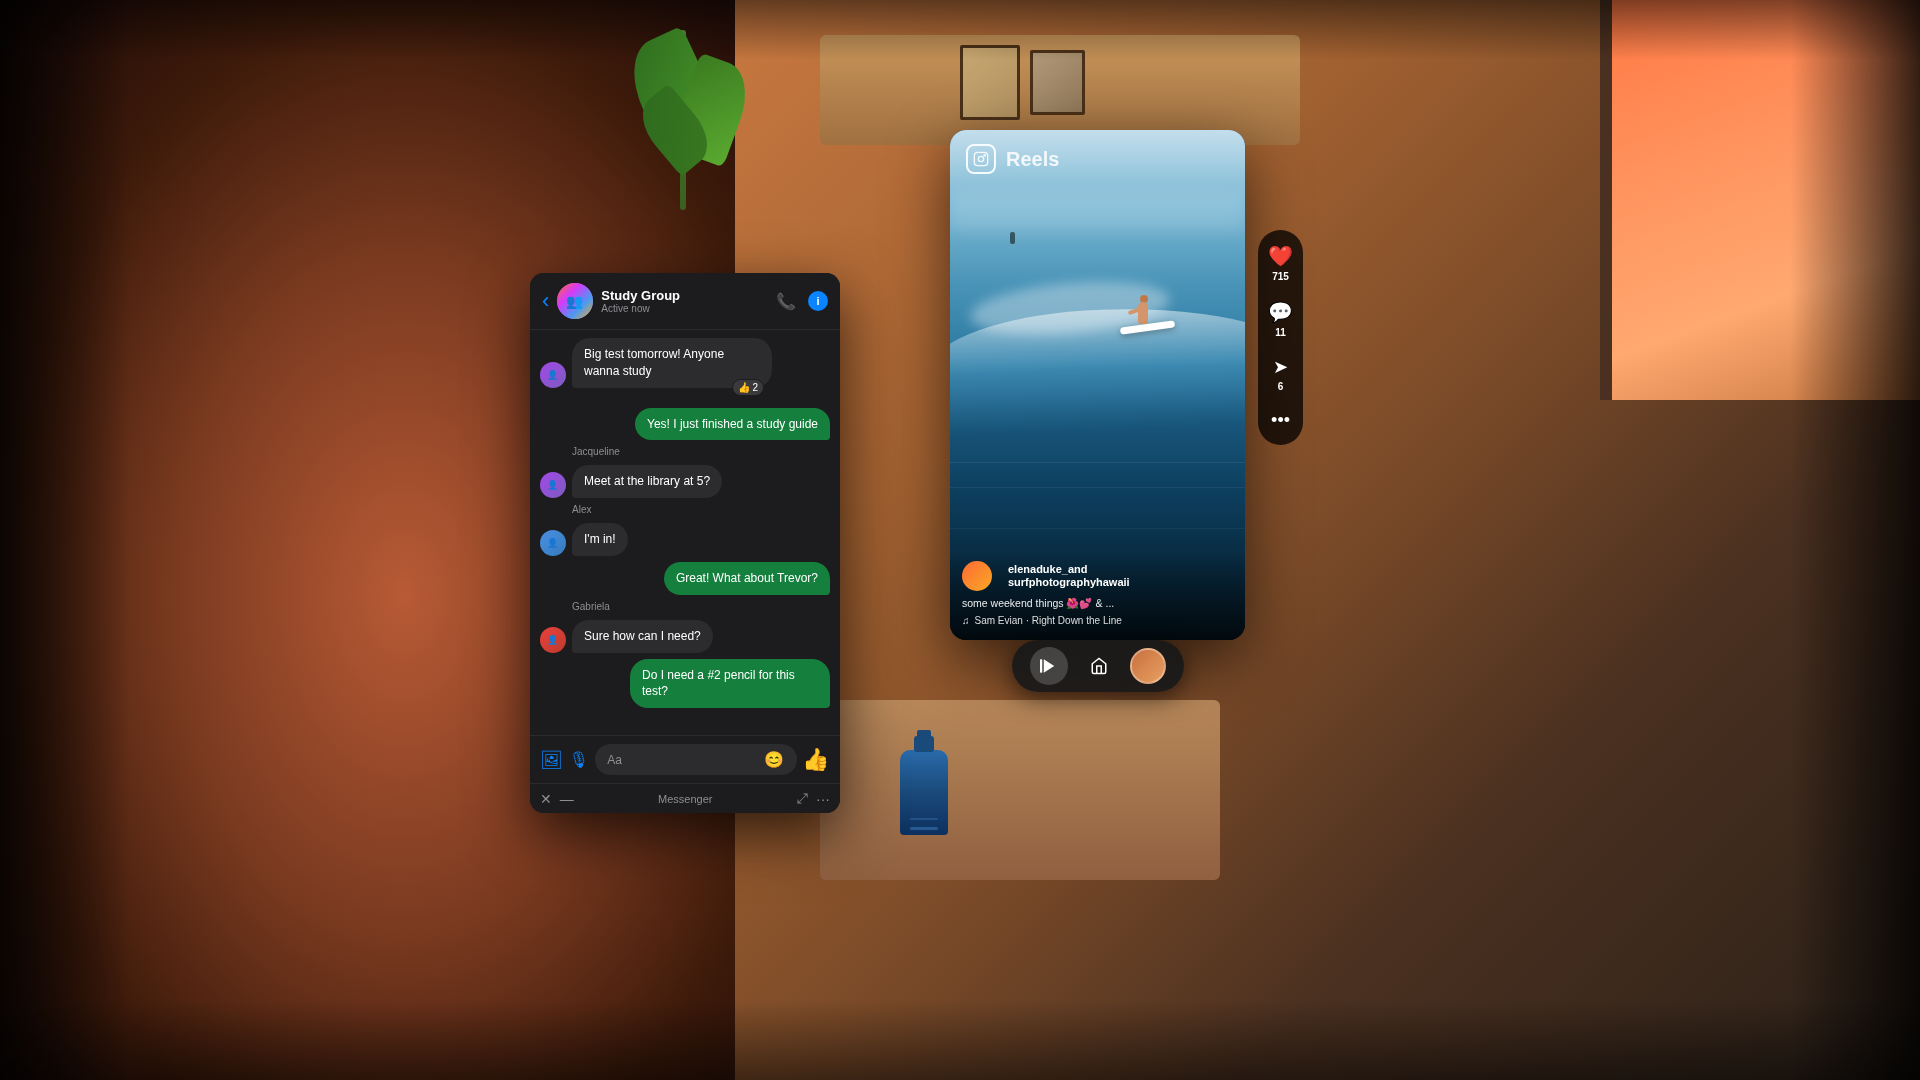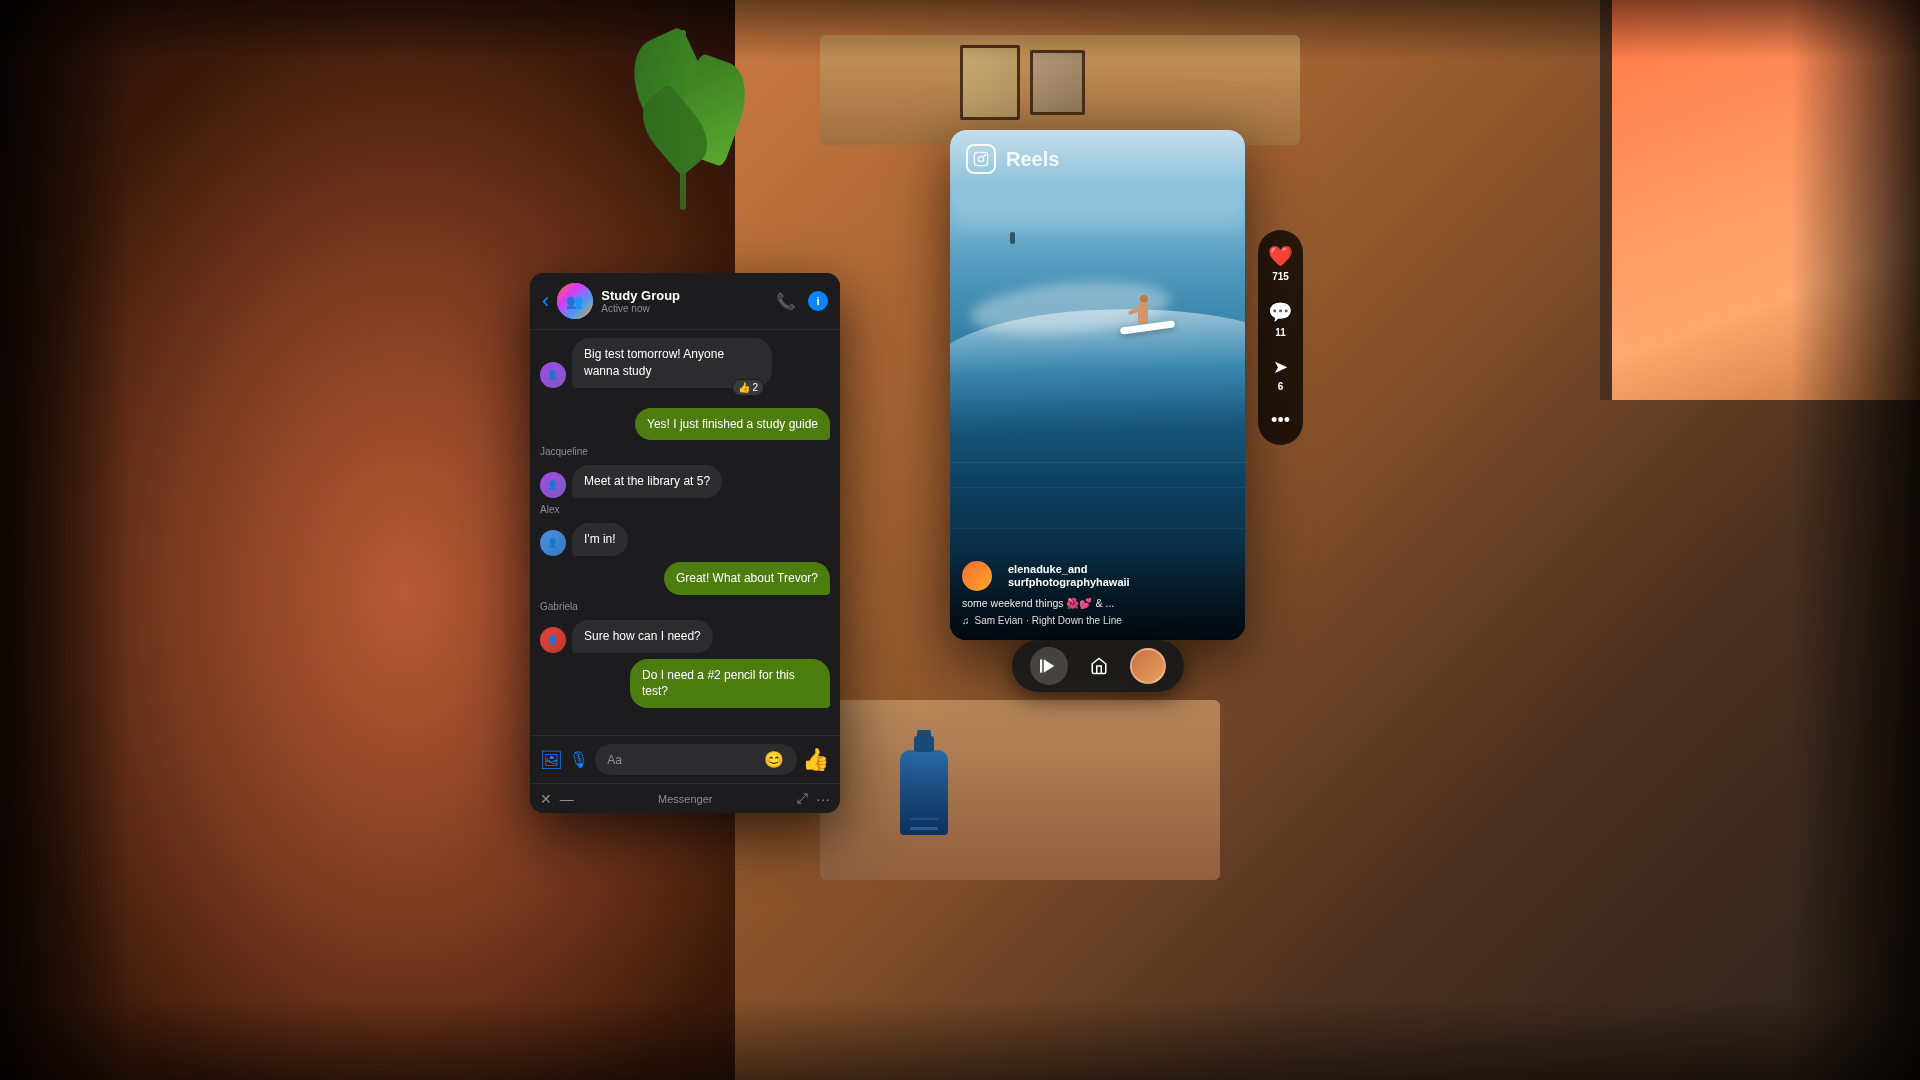--- a/index.html
+++ b/index.html
@@ -137,29 +137,30 @@
       position: relative;
     }
 
     .bubble-incoming {
       background: #2c2c2e;
       color: #ffffff;
       border-bottom-left-radius: 4px;
     }
 
     .bubble-outgoing {
-      background: #4d7c0f;
+      background: #15803d;
       color: #ffffff;
       border-bottom-right-radius: 4px;
     }
 
     .sender-name {
       font-size: 10px;
       color: #8e8e93;
       margin-bottom: 2px;
+      margin-left: 32px;
     }
 
     .reaction-badge {
       position: absolute;
       bottom: -8px;
       right: 8px;
       background: #3a3a3c;
       border-radius: 10px;
       padding: 2px 5px;
       font-size: 10px;

